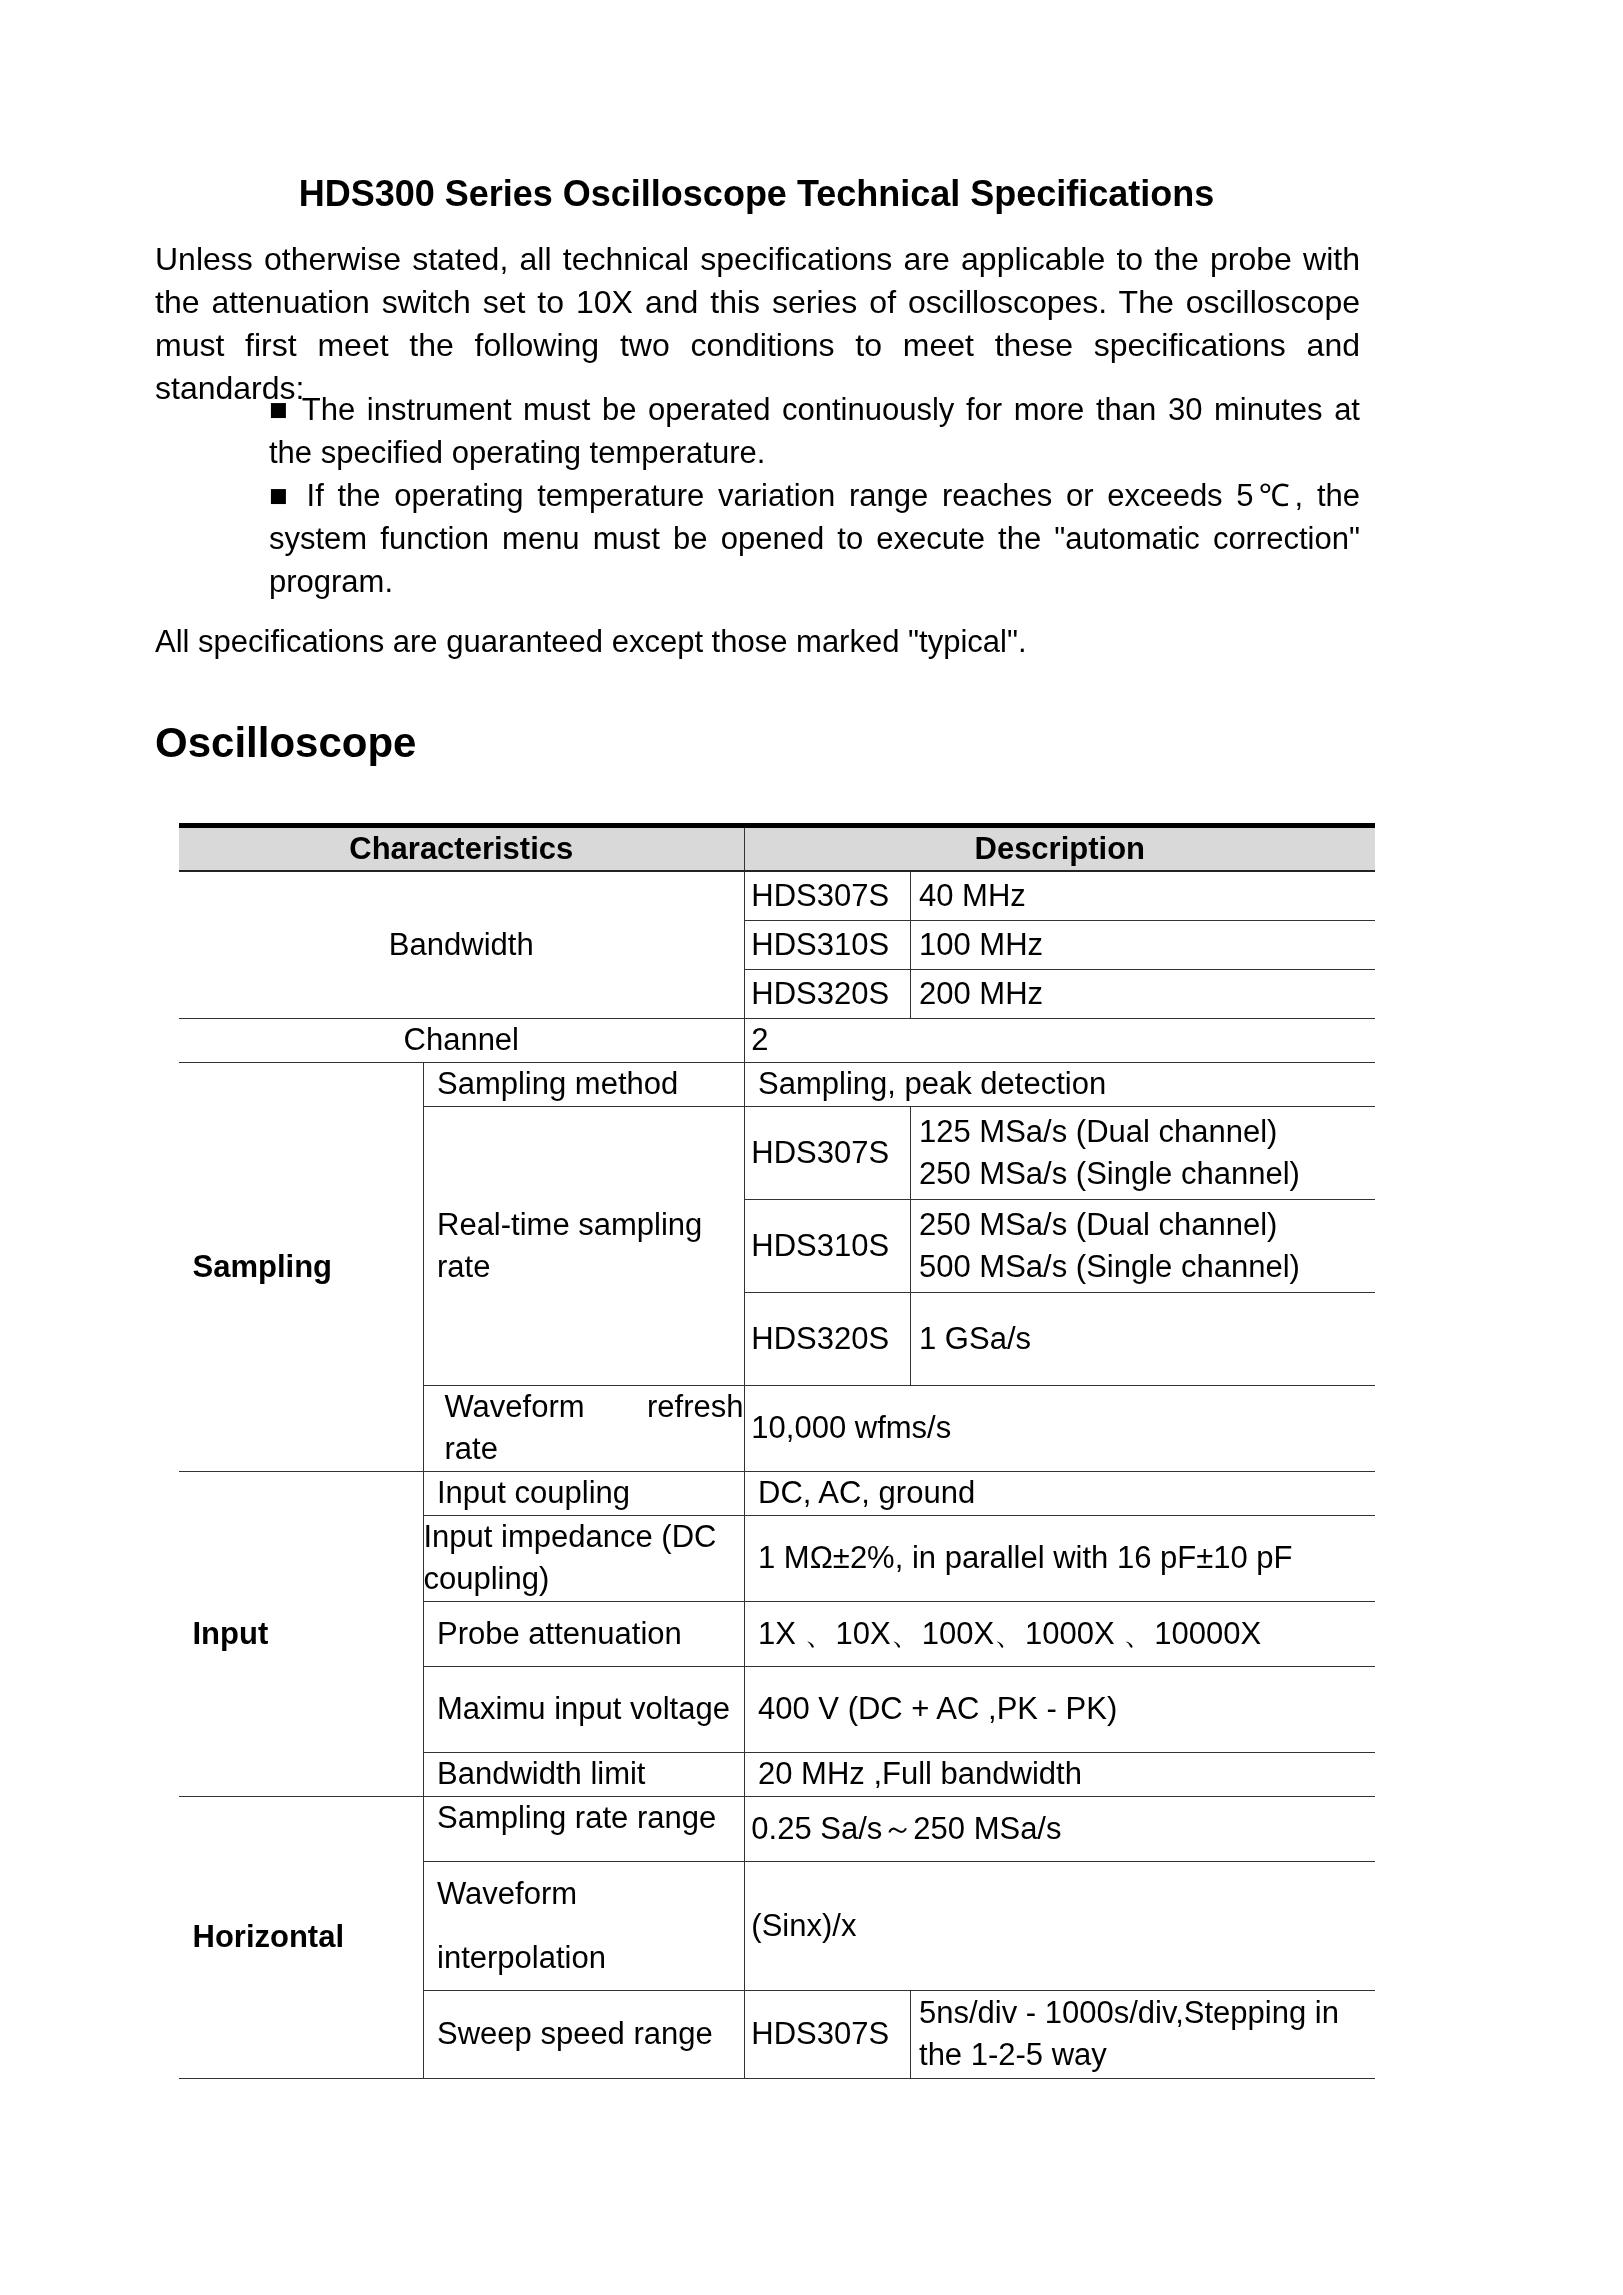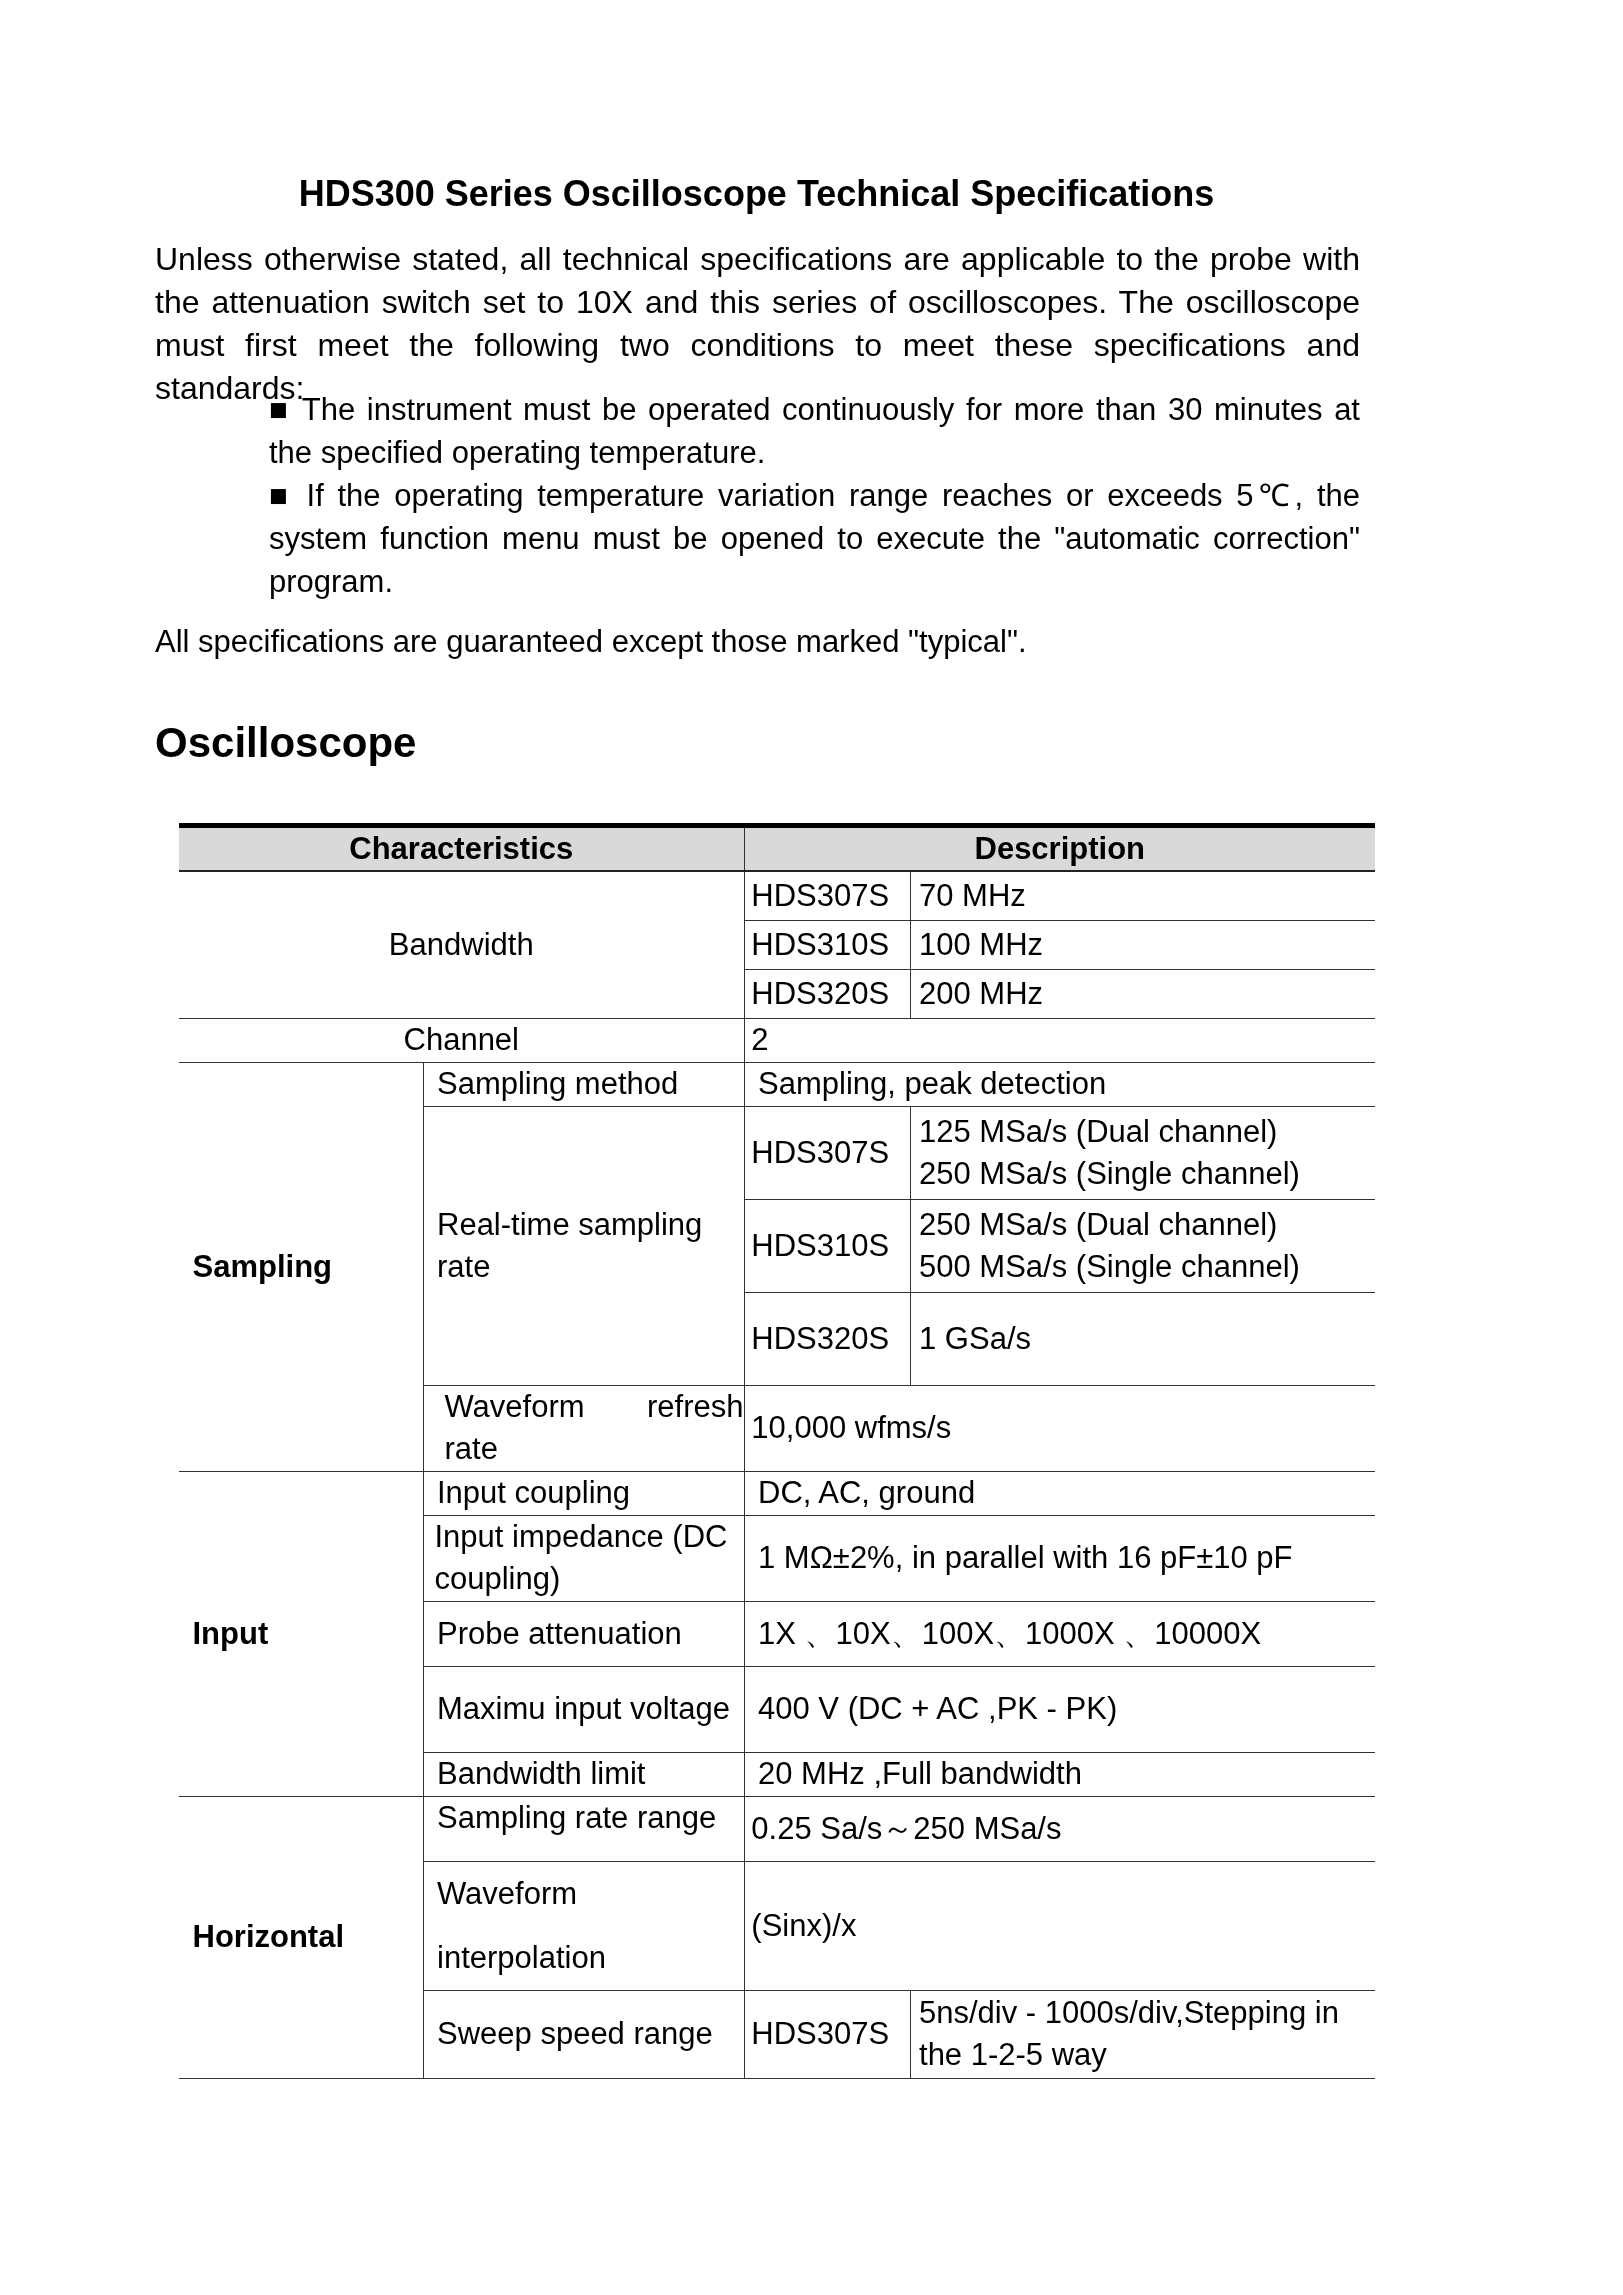--- a/index.html
+++ b/index.html
@@ -54,21 +54,21 @@
     <tr>
       <th colspan="2">Characteristics</th>
       <th colspan="2">Description</th>
     </tr>
   </thead>
   <tbody>
 
     <tr style="height:49px">
       <td colspan="2" rowspan="3" class="center">Bandwidth</td>
       <td class="vl" style="padding-left:6.8px">HDS307S</td>
-      <td class="vl">70 MHz</td>
+      <td class="vl">40 MHz</td>
     </tr>
     <tr style="height:49px">
       <td class="vl" style="padding-left:6.8px">HDS310S</td>
       <td class="vl">100 MHz</td>
     </tr>
     <tr style="height:49px">
       <td class="vl" style="padding-left:6.8px">HDS320S</td>
       <td class="vl">200 MHz</td>
     </tr>
 
@@ -105,21 +105,21 @@
       <td class="vl just" style="padding-left:21px; padding-right:0; text-align-last:left">Waveform refresh rate</td>
       <td colspan="2" class="vl" style="padding-left:6.8px">10,000 wfms/s</td>
     </tr>
 
     <tr style="height:44px">
       <td rowspan="5" class="grp">Input</td>
       <td class="vl" style="padding-left:13.5px">Input coupling</td>
       <td colspan="2" class="vl" style="padding-left:13.5px">DC, AC, ground</td>
     </tr>
     <tr style="height:86px">
-      <td class="vl" style="padding-left:11px">Input impedance (DC coupling)</td>
+      <td class="vl" style="padding-left:0">Input impedance (DC coupling)</td>
       <td colspan="2" class="vl" style="padding-left:13.5px">1 MΩ±2%, in parallel with 16 pF±10 pF</td>
     </tr>
     <tr style="height:65px">
       <td class="vl" style="padding-left:13.5px">Probe attenuation</td>
       <td colspan="2" class="vl" style="padding-left:13.5px">1X 、10X、100X、1000X 、10000X</td>
     </tr>
     <tr style="height:86px">
       <td class="vl" style="padding-left:13.5px">Maximu input voltage</td>
       <td colspan="2" class="vl" style="padding-left:13.5px">400 V (DC + AC ,PK - PK)</td>
     </tr>

